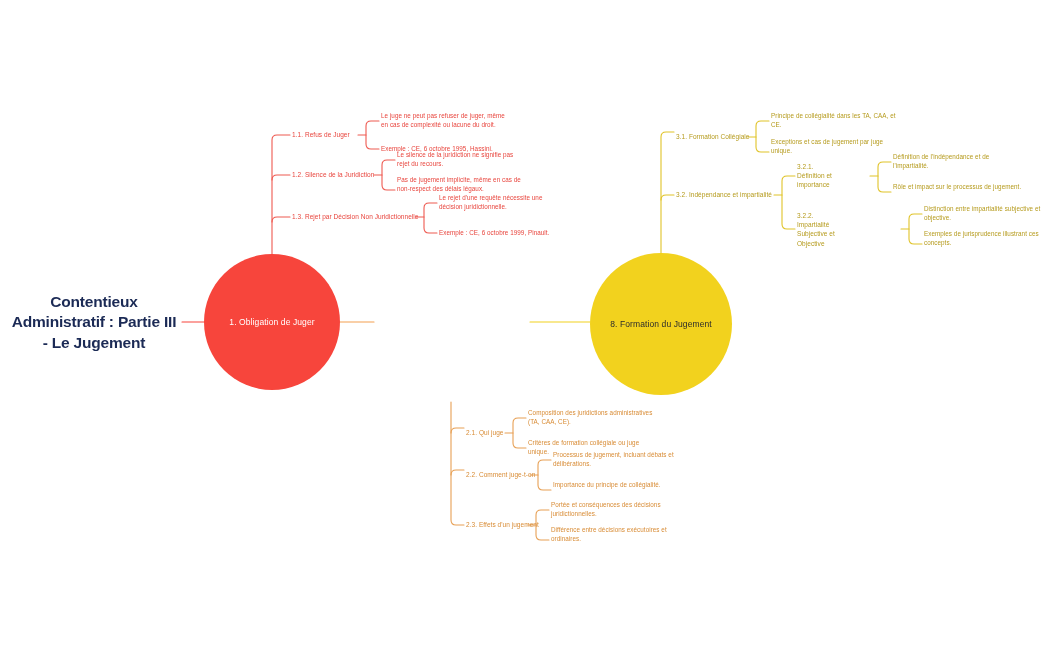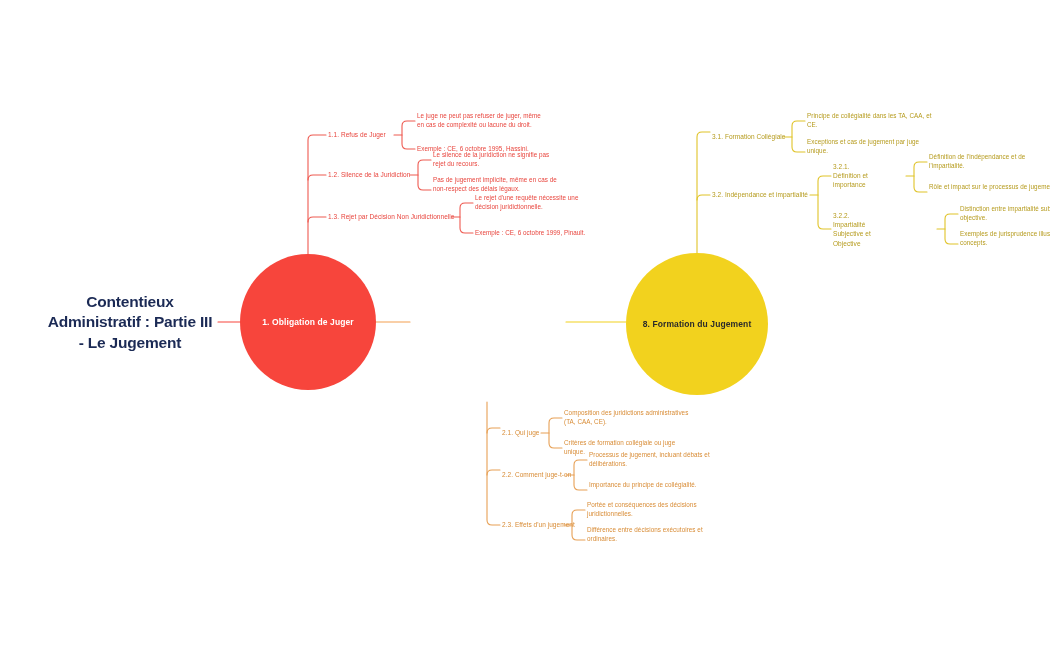--- a/index.html
+++ b/index.html
@@ -11,21 +11,20 @@
     font-family: "Liberation Sans", sans-serif;
     width: 1050px;
     height: 650px;
     overflow: hidden;
   }
   #canvas {
     position: relative;
     width: 836px;
     height: 650px;
     background: #ffffff;
-    margin-left: 36px;
   }
   #wires {
     position: absolute;
     left: 0; top: 0;
     width: 1050px;
     height: 650px;
     pointer-events: none;
   }
   .node {
     position: absolute;
@@ -44,21 +43,21 @@
     letter-spacing: -0.2px;
   }
   
   .circle {
     border-radius: 50%;
     display: flex;
     align-items: center;
     justify-content: center;
     text-align: center;
     font-size: 8.5px;
-    font-weight: bold;
+    font-weight: normal;
     letter-spacing: 0.1px;
   }
   #circle-1 {
     left: 204px; top: 254px;
     width: 136px; height: 136px;
     background: #f7453c;
     color: #ffffff;
   }
   #circle-2 {
     left: 372px; top: 244px;

